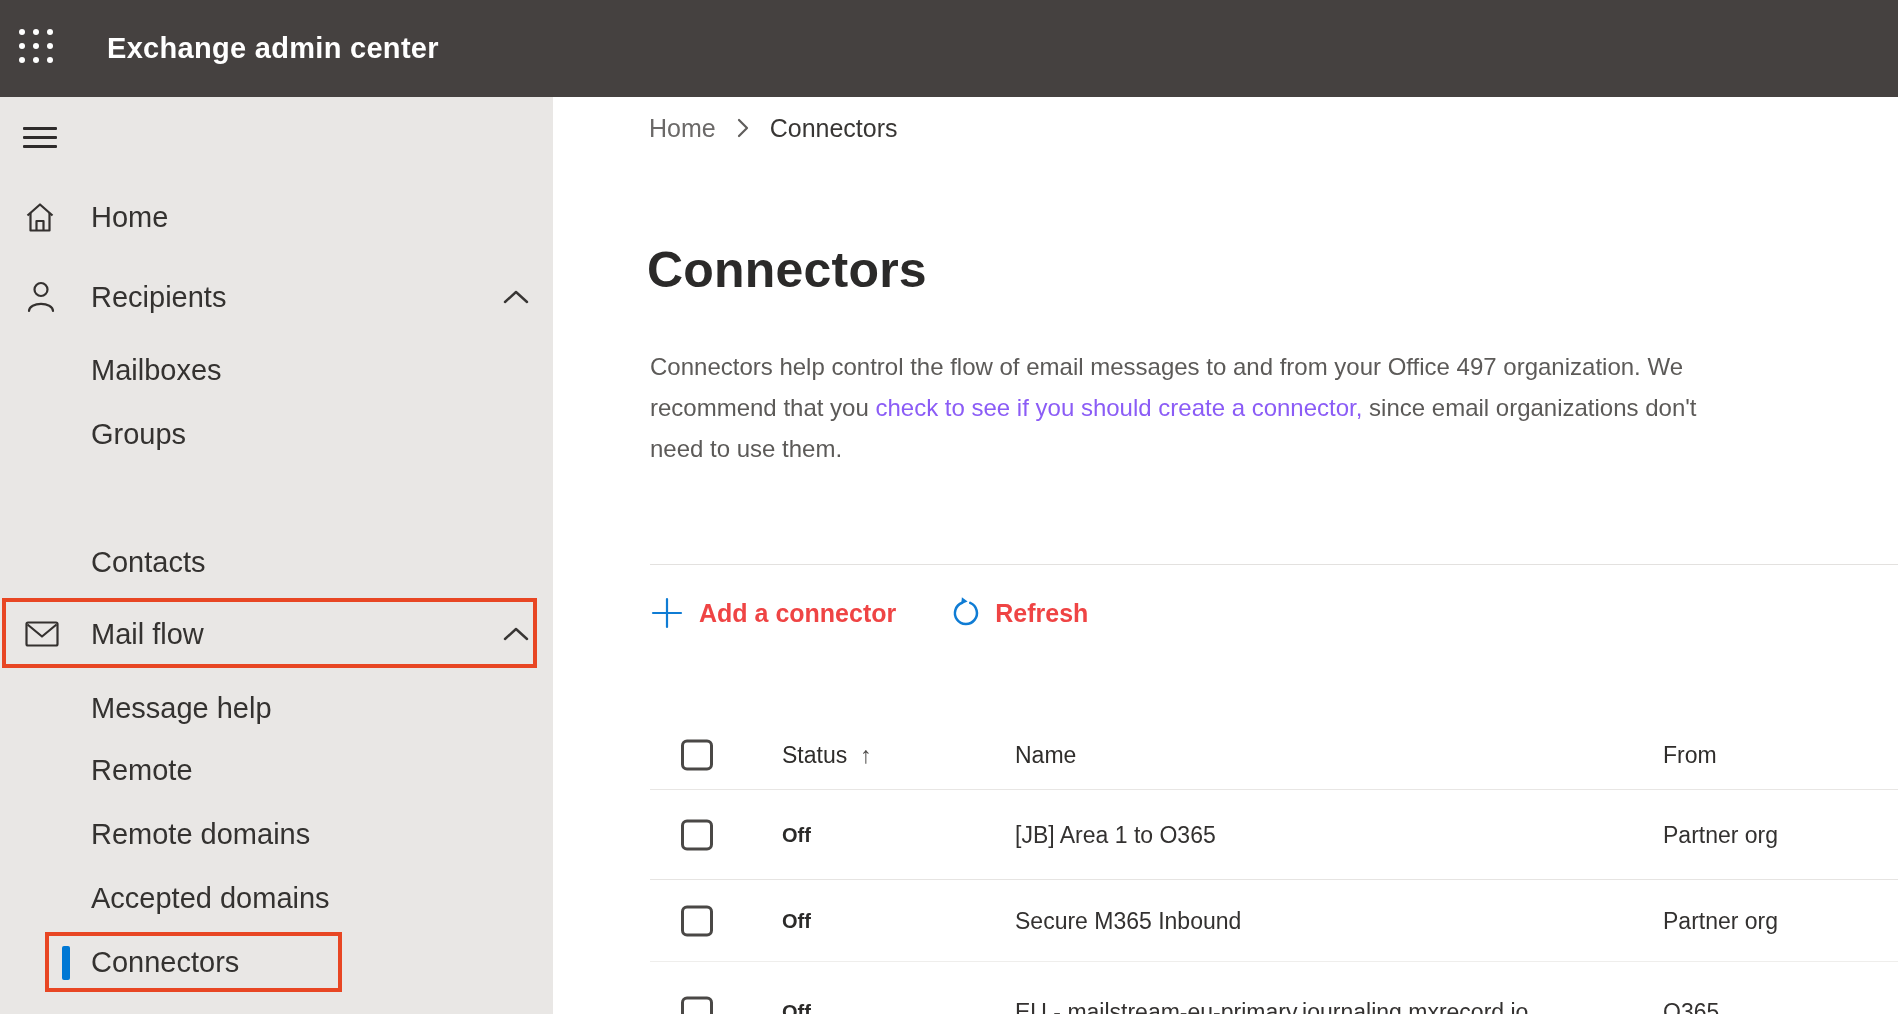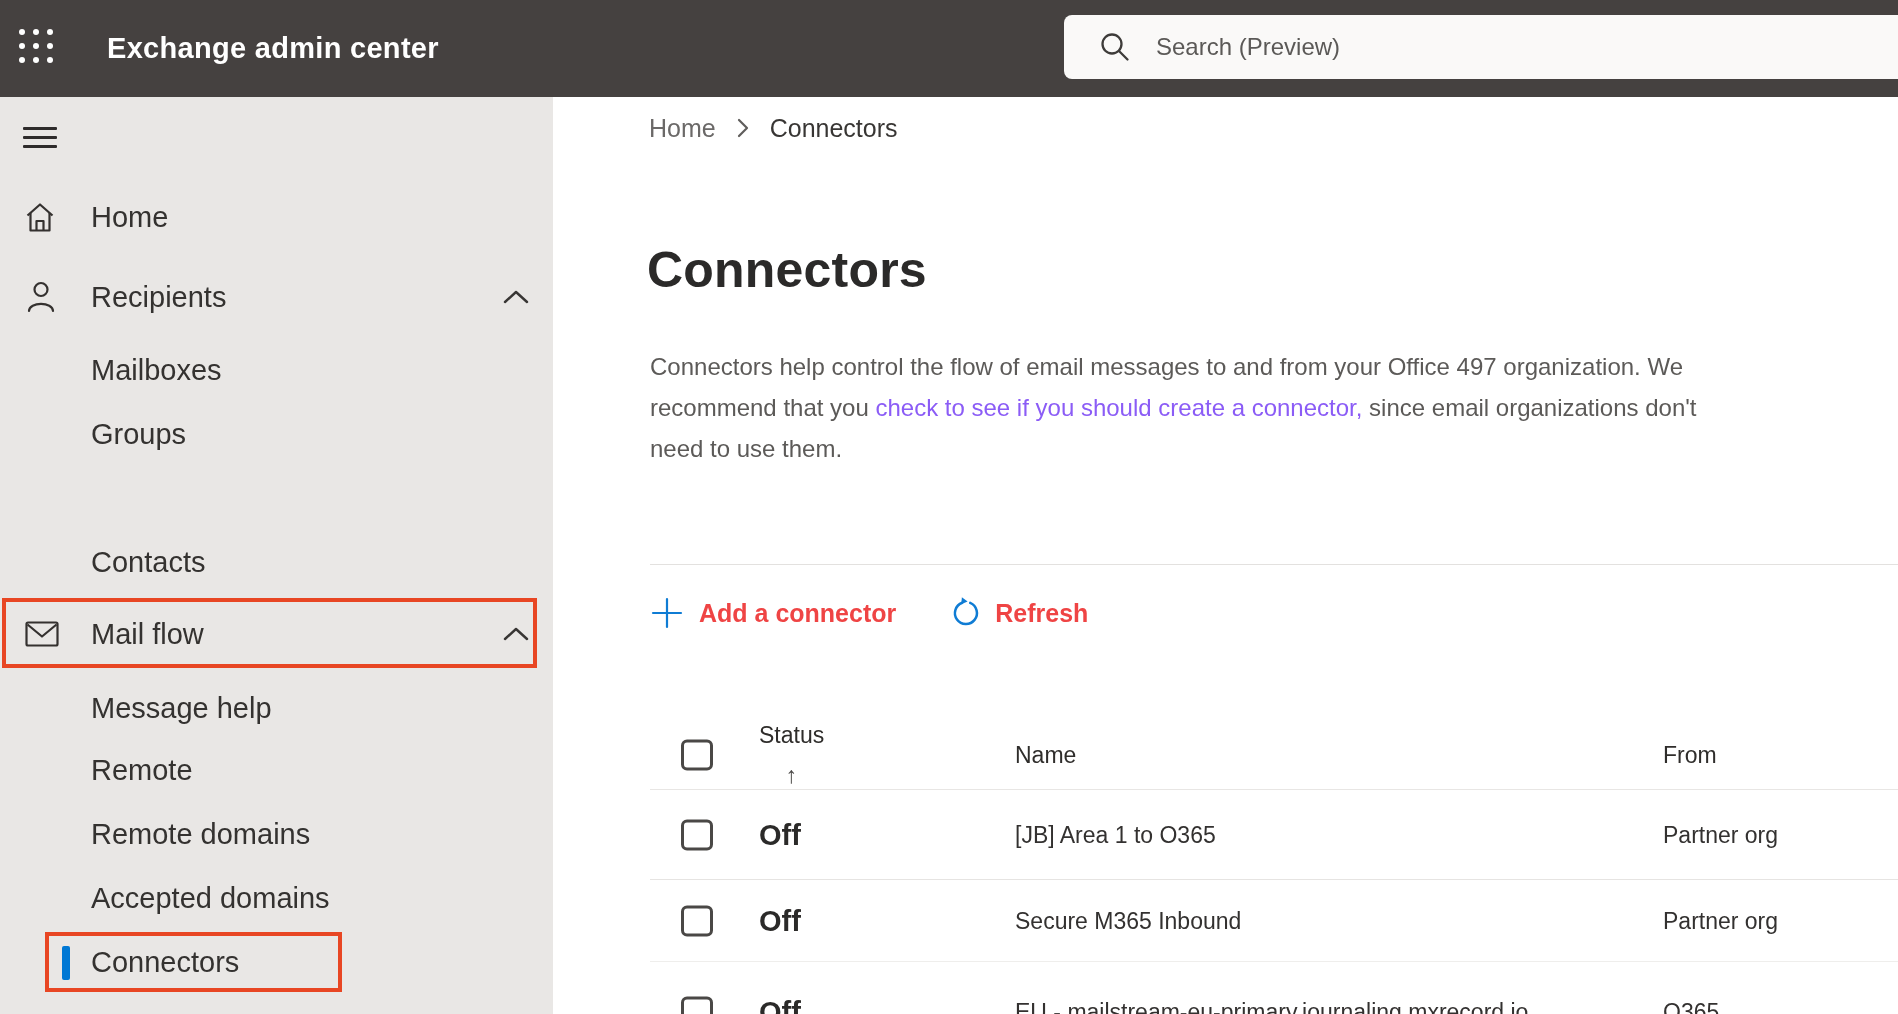--- a/index.html
+++ b/index.html
@@ -55,26 +55,26 @@
   .tb-refresh{margin-left:54px;}
   .tb-refresh svg{margin-right:13px;}
 
   
   .thead{position:absolute;left:0;right:0;top:623px;height:69px;}
   .trow{position:absolute;left:0;right:0;}
   .r1{top:693px;height:89px;} .r2{top:784px;height:79px;} .r3{top:865px;height:100px;}
   .hdiv{position:absolute;left:97px;right:0;height:1px;background:#e8e6e4;}
   .hd-1{top:692px;} .hd-2{top:782px;background:#e6e4e2;} .hd-3{top:864px;background:#efeeec;}
   .cell{position:absolute;top:50%;transform:translateY(-50%);white-space:nowrap;}
-  .c-check{left:128px;} .c-status{left:206px;flex-direction:column;} .c-name{left:462px;} .c-from{left:1110px;}
+  .c-check{left:128px;} .c-status{left:229px;} .c-name{left:462px;} .c-from{left:1110px;}
   .checkbox{width:32px;height:31px;box-sizing:border-box;border:3px solid #4a4846;border-radius:6px;background:#fff;cursor:pointer;}
   .hcell{font-size:23px;color:#2f2d2b;}
   .c-status.hcell{display:flex;align-items:center;gap:13px;}
   .sort-arrow{font-size:23px;color:#4c4a48;}
-  .cell-status{font-size:29px;font-weight:700;color:#2b2a29;}
+  .cell-status{font-size:20px;font-weight:700;color:#2b2a29;}
   .cell-text{font-size:23px;color:#333130;}
 </style>
 </head>
 <body>
 
 <div id="app">
 
   <div class="topbar">
     <div class="waffle">
       <div class="waffle-grid">
@@ -83,29 +83,20 @@
           <span class="waffle-dot"></span>
         <span class="waffle-dot"></span>
           <span class="waffle-dot"></span>
           <span class="waffle-dot"></span>
         <span class="waffle-dot"></span>
           <span class="waffle-dot"></span>
           <span class="waffle-dot"></span>
       </div>
     </div>
     <div class="app-title">Exchange admin center</div>
-    <div class="searchbox">
-      <span class="search-ic">
-        <svg width="34" height="34" viewBox="0 0 34 34" fill="none">
-          <circle cx="14" cy="14" r="9.5" stroke="#3e3c3a" stroke-width="2.3"></circle>
-          <line x1="21" y1="21" x2="29.5" y2="29.5" stroke="#3e3c3a" stroke-width="2.3" stroke-linecap="round"></line>
-        </svg>
-      </span>
-      <input class="search-input" type="text" placeholder="Search (Preview)" style="">
-    </div>
   </div>
 
   <div class="sidebar">
     <div class="hamburger">
         <b></b>
         <b></b>
         <b></b>
       </div>
 
     <div class="nav-item t-home">

